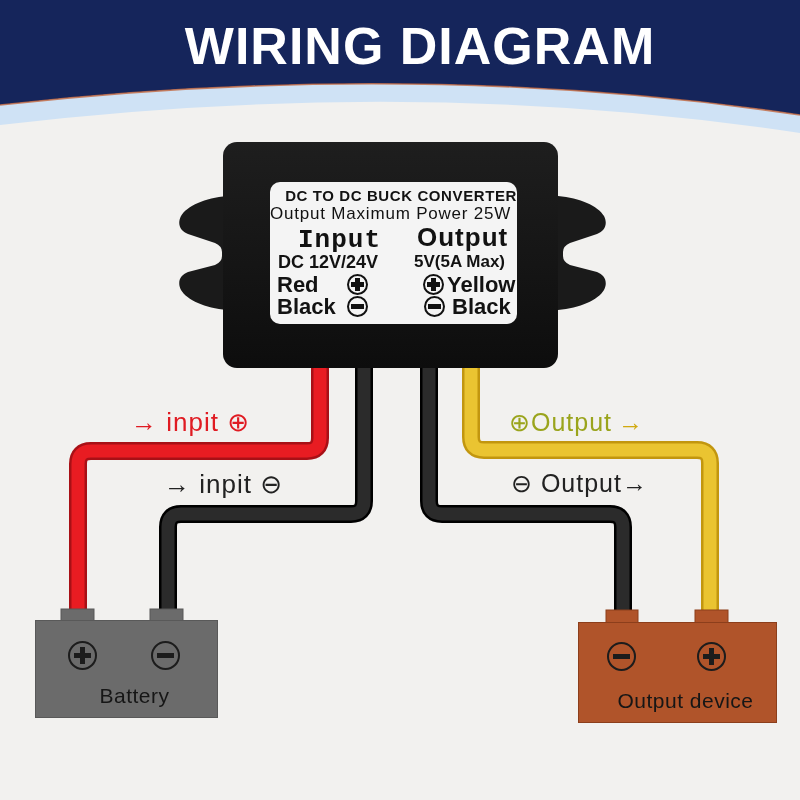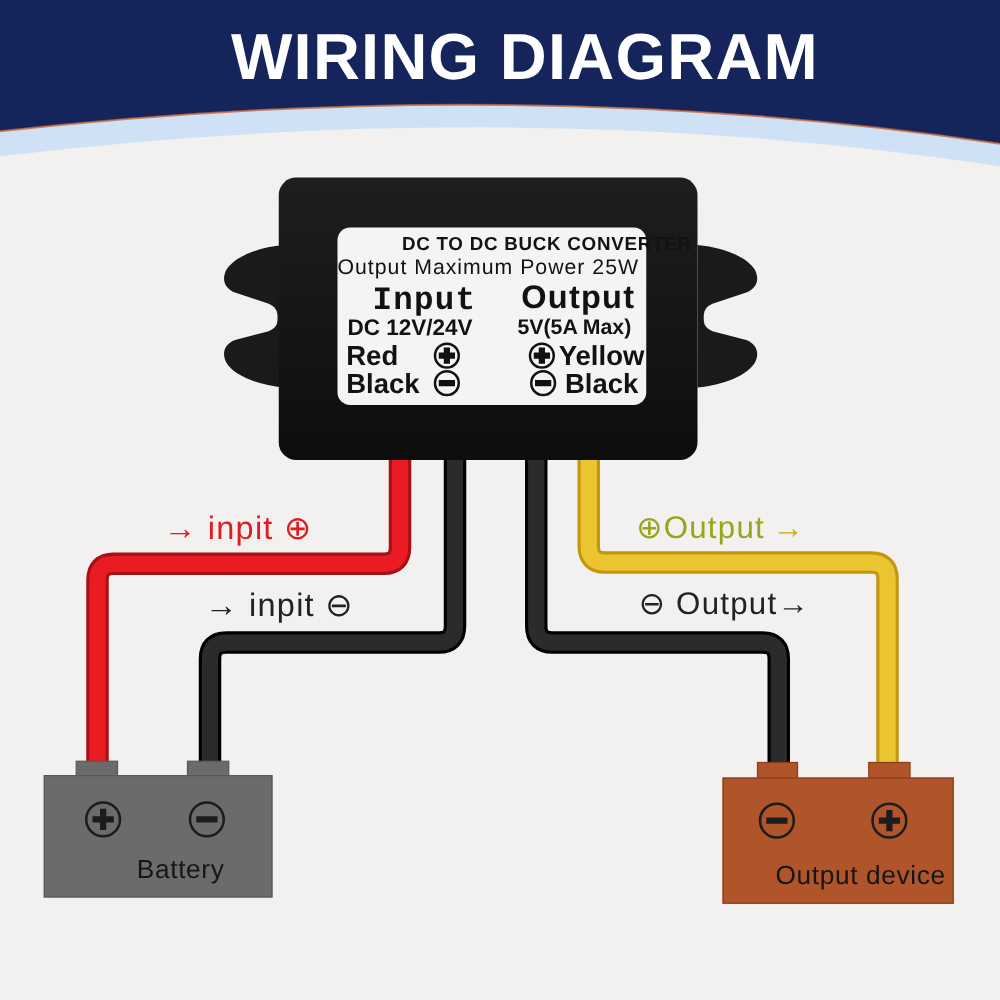--- a/index.html
+++ b/index.html
@@ -26,21 +26,21 @@
     position:absolute;left:223px;top:142px;width:335px;height:226px;
     background:linear-gradient(180deg,#1e1e1e 0%,#141414 60%,#0d0d0d 100%);
     border-radius:14px;
   }
   .conv-label{
     position:absolute;left:47px;top:40px;width:247px;height:142px;
     background:#f4f4f4;border-radius:10px;
     color:#121212;
   }
   .conv-label span{position:absolute;white-space:nowrap;line-height:1;}
-  .cl-1{top:6px;left:0;width:100%;text-align:center;font-size:15px;font-weight:bold;letter-spacing:.6px;padding-left:44px;}
+  .cl-1{top:6px;left:0;width:100%;text-align:right;font-size:15px;font-weight:bold;letter-spacing:.6px;}
   .cl-2{top:23px;left:0;width:100%;font-size:17px;letter-spacing:.8px;}
   .cl-in-h{left:28px;top:45px;font-size:26px;font-weight:bold;letter-spacing:1px;font-family:Liberation Mono, monospace;}
   .cl-out-h{left:147px;top:42px;font-size:26px;font-weight:bold;letter-spacing:1px;}
   .cl-in-spec{left:8px;top:71px;font-size:18px;font-weight:bold;}
   .cl-out-spec{left:144px;top:71px;font-size:17px;font-weight:bold;}
   .cl-red{left:7px;top:92px;font-size:22px;font-weight:bold;}
   .cl-black{left:7px;top:114px;font-size:22px;font-weight:bold;}
   .cl-yellow{left:177px;top:92px;font-size:22px;font-weight:bold;}
   .cl-black2{left:182px;top:114px;font-size:22px;font-weight:bold;}
 
@@ -65,23 +65,23 @@
   .lbl-in-pos {left:131px;top:409px;font-size:26px;color:#e01b22;}
   .lbl-in-neg {left:164px;top:471px;font-size:26px;color:#222222;}
   .lbl-out-pos{left:509px;top:410px;font-size:25px;color:#9aa41c;}
   .lbl-out-pos .arrow{color:#d1a90e;margin-left:6px;}
   .lbl-out-neg{left:511px;top:471px;font-size:25px;color:#222222;}
 
   
   .box{position:absolute;box-sizing:border-box;}
   .battery{left:35px;top:620px;width:183px;height:98px;
     background:#6b6b6b;border:1px solid #595959;}
-  .device{left:578px;top:622px;width:185px;height:101px;
+  .device{left:578px;top:622px;width:199px;height:101px;
     background:#b0542a;border:1px solid #8c3e1b;text-decoration:underline;}
-  .box-label{position:absolute;bottom:9px;left:18px;width:100%;
+  .box-label{position:absolute;bottom:9px;left:8px;width:100%;
     text-align:center;font-size:21px;letter-spacing:.5px;color:#161616;}
   
   .sym{position:absolute;width:29px;height:29px;box-sizing:border-box;
     border:2px solid #1c1c1c;border-radius:50%;}
   .sym::before{content:"";position:absolute;left:4px;right:4px;top:50%;
     margin-top:-2.6px;height:5.2px;background:#1c1c1c;}
   .sym.plus::after{content:"";position:absolute;top:4px;bottom:4px;left:50%;
     margin-left:-2.6px;width:5.2px;background:#1c1c1c;}
   .batt-pos{left:32px;top:20px;}
   .batt-neg{left:115px;top:20px;}

